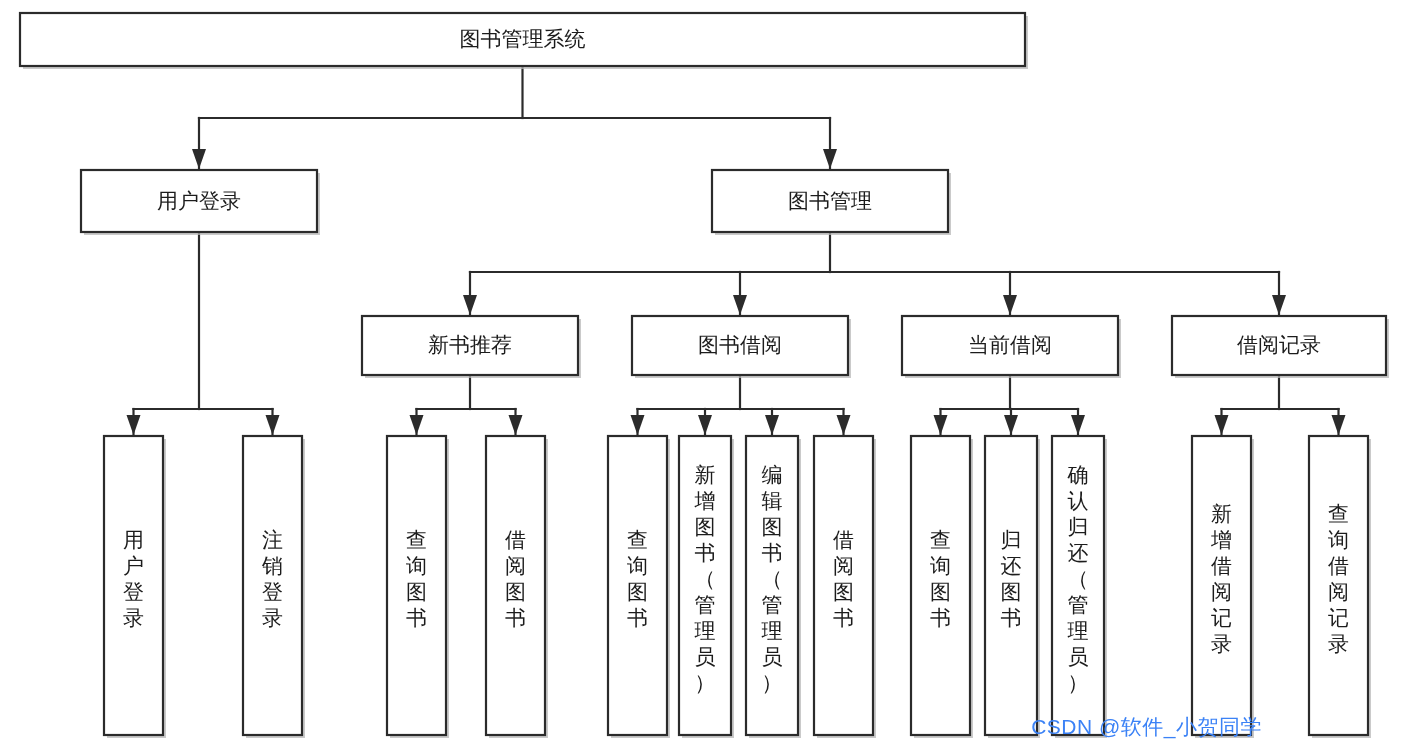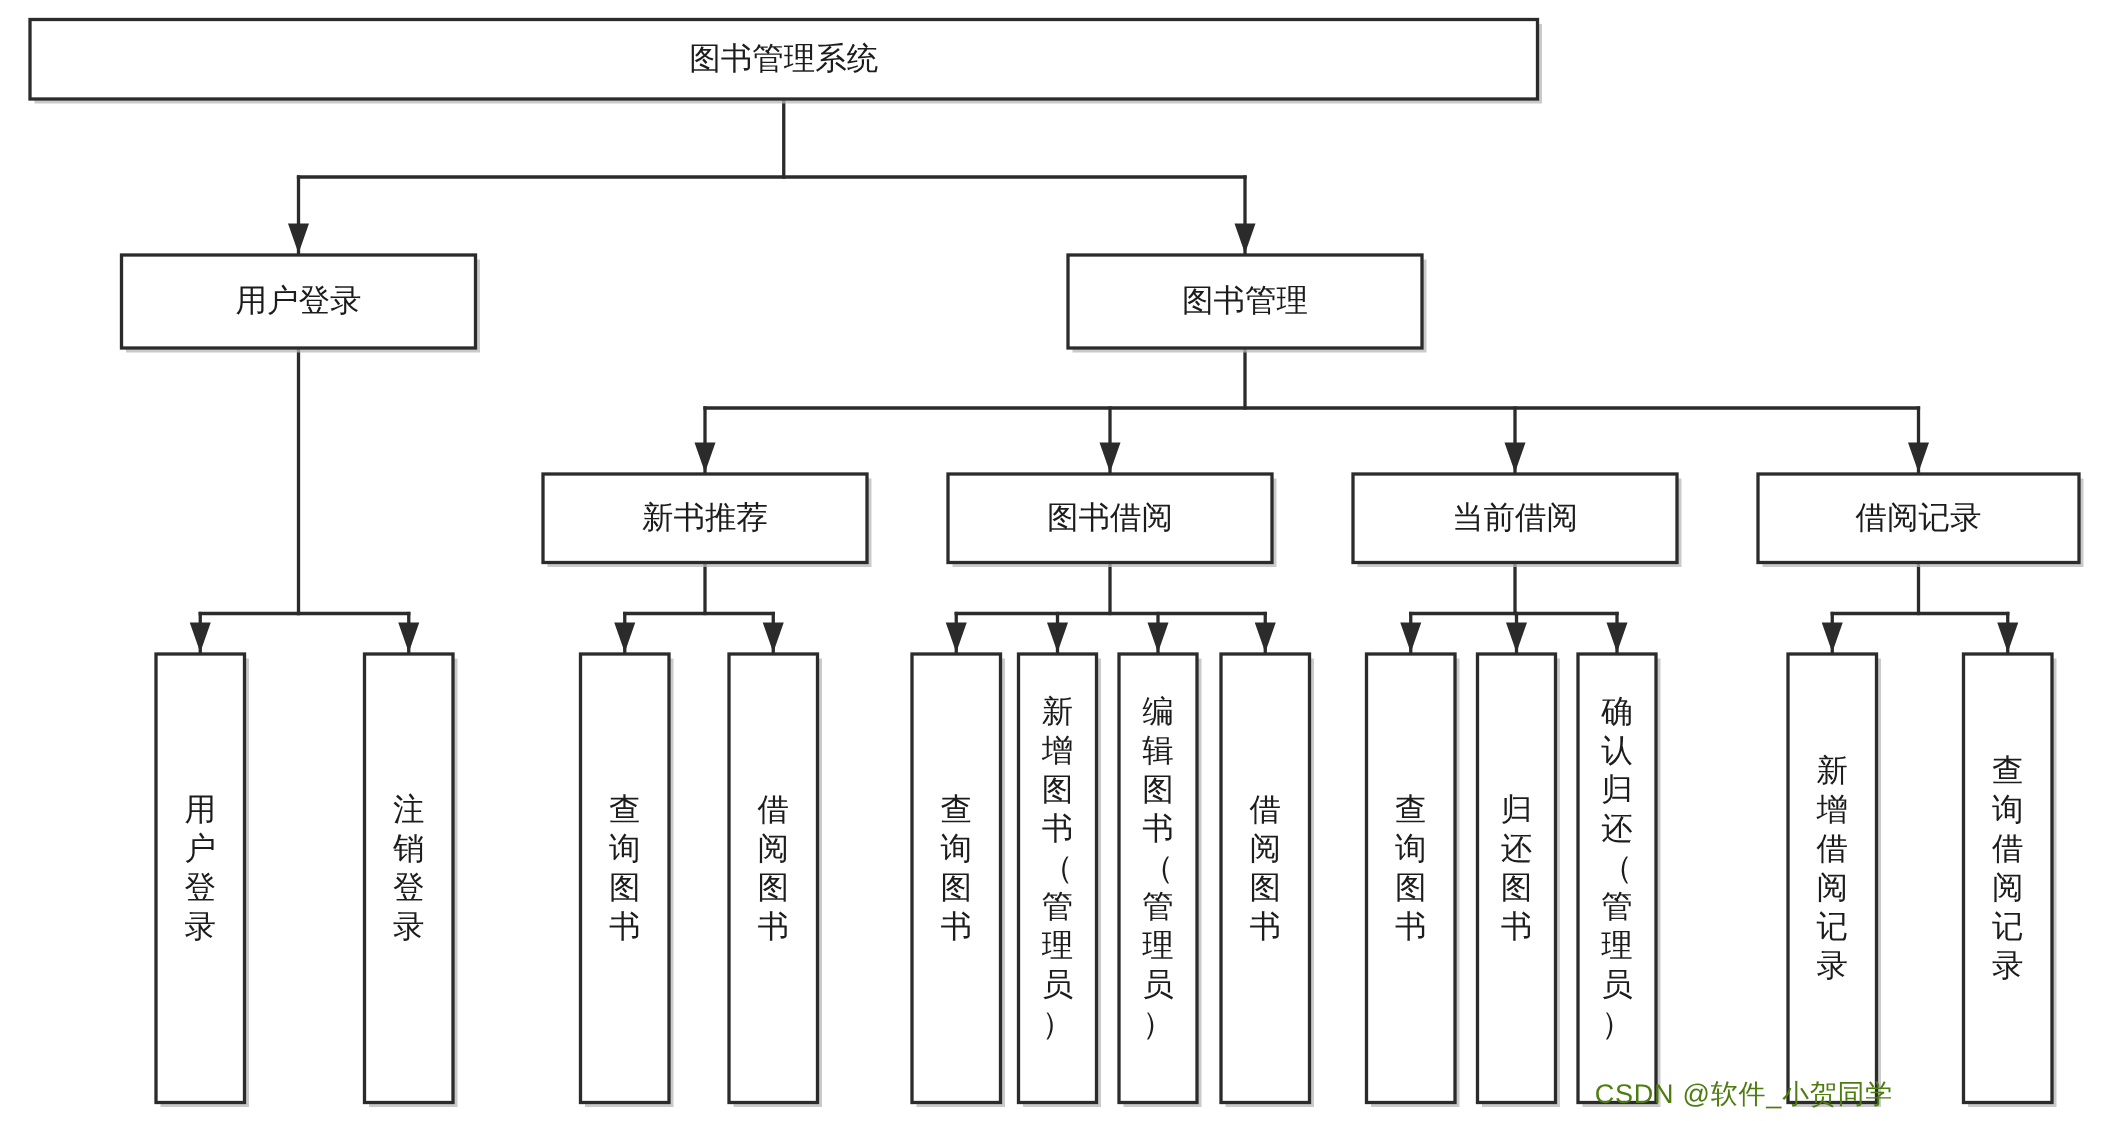--- a/index.html
+++ b/index.html
@@ -59,22 +59,22 @@
     fill: #1c1c1c;
     font-size: 21px;
     text-anchor: middle;
     white-space: pre;
   }
   .watermark {
     position: absolute;
     right: 16px;
     bottom: 6px;
     font-family: "Liberation Sans", "DejaVu Sans", sans-serif;
-    font-size: 18px;
-    color: #4d7c0f;
+    font-size: 21px;
+    color: #3b82f6;
     letter-spacing: 0.5px;
     user-select: none;
     pointer-events: none;
     white-space: nowrap;
   }
 </style>
 </head>
 <body>
 
 <div id="diagram-root">

